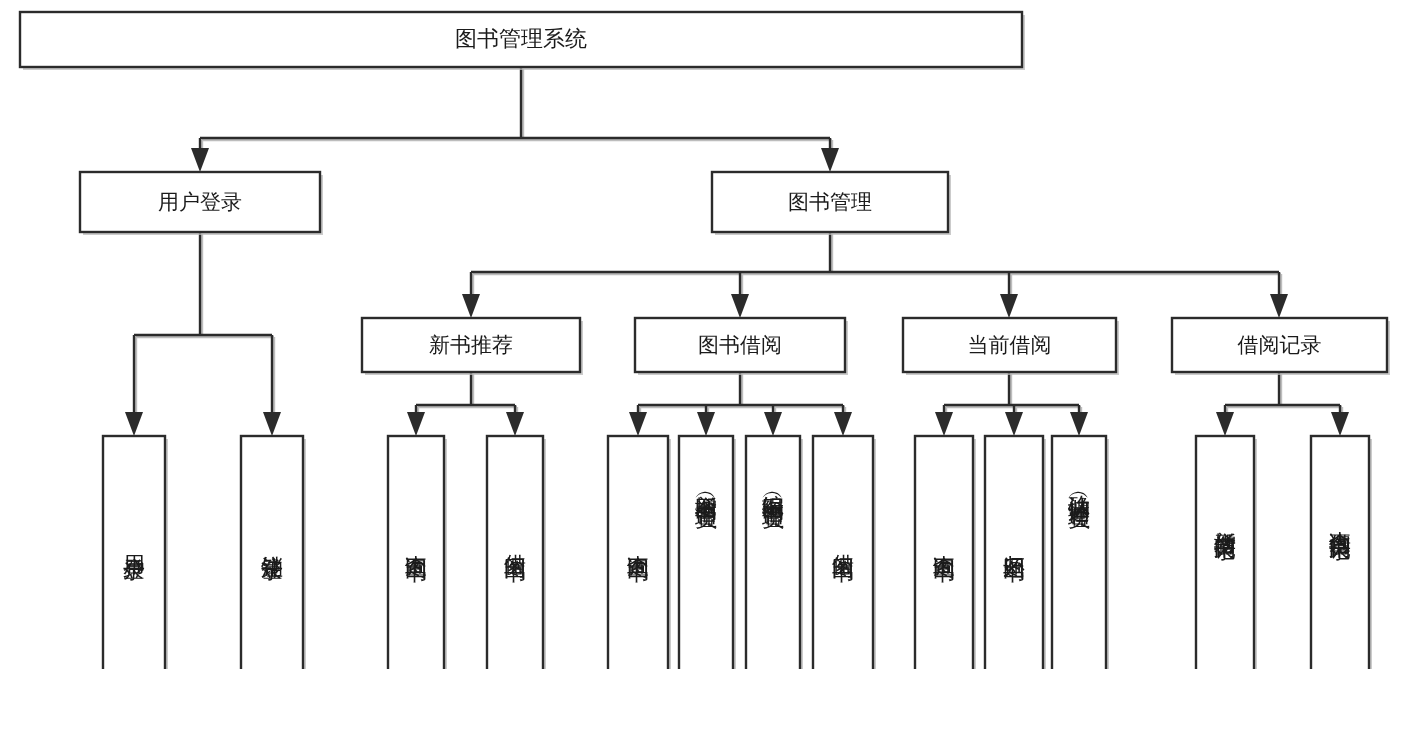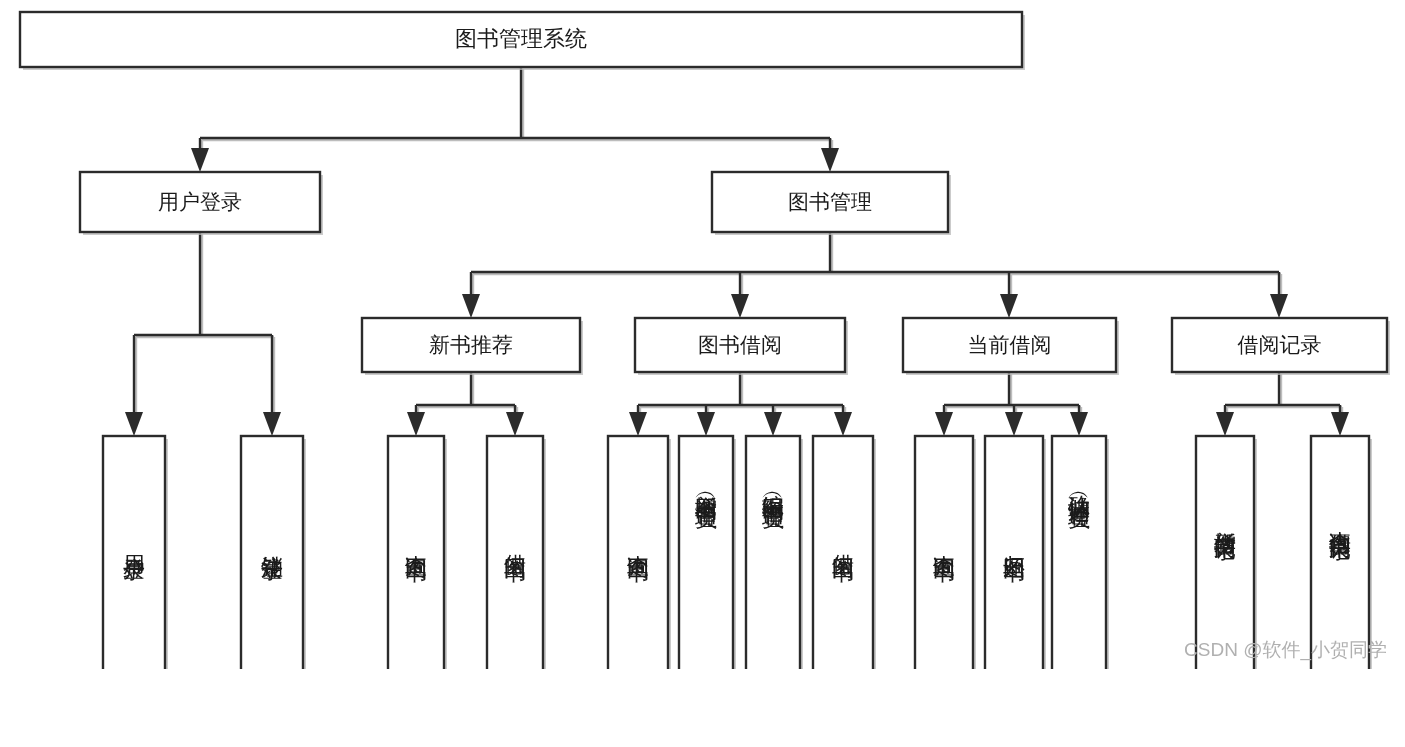--- a/index.html
+++ b/index.html
@@ -275,15 +275,14 @@
         <span class="vlabel-text">确认归还（管理员）</span>
       </div>
       <div class="vlabel-wrap" style="left: 1196px; top: 436px; width: 58px; height: 297px; padding-top: 76.5px; align-items: flex-start;">
         <span class="vlabel-text">新增借阅记录</span>
       </div>
       <div class="vlabel-wrap" style="left: 1311px; top: 436px; width: 58px; height: 297px; padding-top: 76.5px; align-items: flex-start;">
         <span class="vlabel-text">查询借阅记录</span>
       </div>
     </div>
 
-  <div class="watermark">CSDN @软件_小贺同学</div>
 
 </div>
 
 </body></html>

